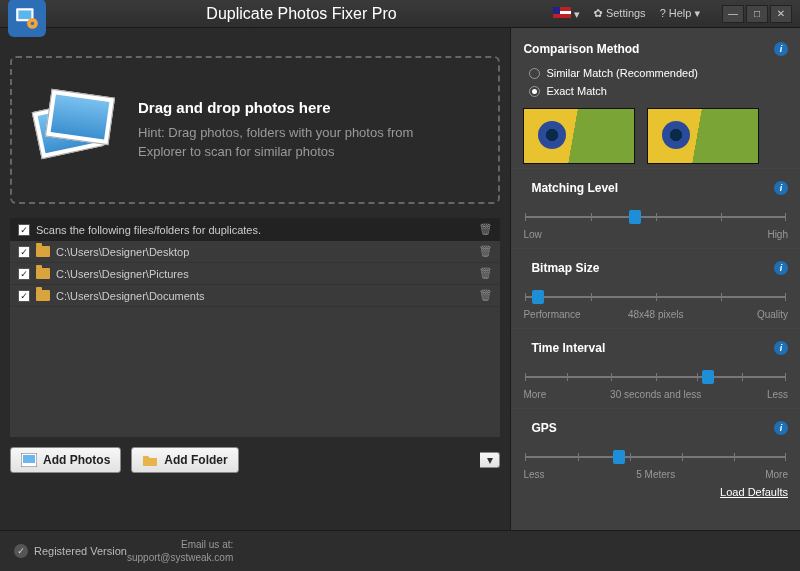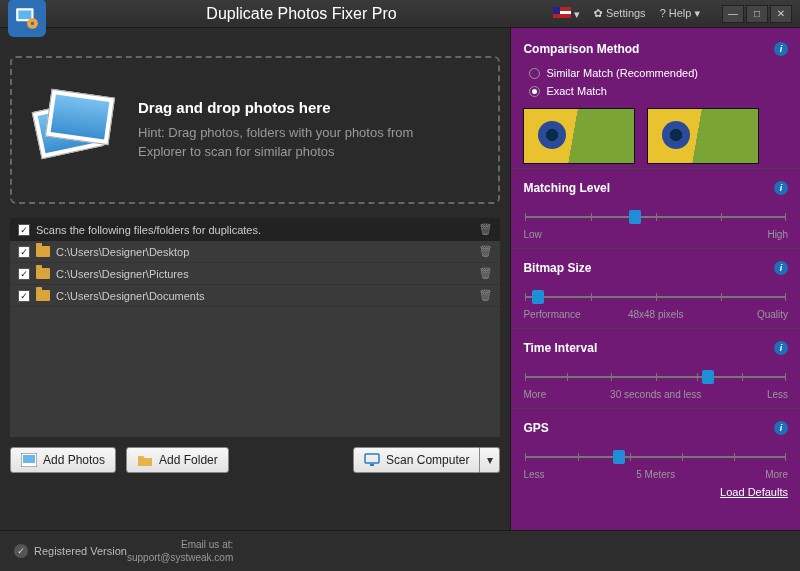--- a/index.html
+++ b/index.html
@@ -8,59 +8,59 @@
 .titlebar { height: 28px; background: linear-gradient(#3a3a3a,#2e2e2e); display: flex; align-items: center; padding: 0 4px; border-bottom: 1px solid #1a1a1a; }
 .app-logo { width: 38px; height: 38px; margin-top: 8px; margin-left: 4px; background:#2c6fb7; border-radius:6px; display:flex; align-items:center; justify-content:center; position:relative; z-index:5; }
 .app-title { flex:1; text-align:center; color:#fff; font-size:16px; font-weight:500;padding-left:8px; }
 .titlebar-right { display:flex; align-items:center; gap:6px; font-size:11px; color:#ccc; }
 .titlebar-right > * { padding: 2px 4px; }
 .win-btns { display:flex; gap:0; margin-left:6px; }
 .win-btn { width:22px; height:18px; background:#444; border:1px solid #222; display:flex; align-items:center; justify-content:center; color:#ccc; font-size:10px; margin-left:2px; }
 
 .main { display:flex; height: 502px; }
 .left-pane { width: 526px; padding: 8px 10px 6px 10px; display:flex; flex-direction:column; }
-.right-pane { width: 298px; background:#701a75; border-left:1px solid #1a1a1a; padding: 8px 12px; overflow:hidden; }
+.right-pane { width: 298px; background:#404040; border-left:1px solid #1a1a1a; padding: 8px 12px; overflow:hidden; }
 
 .dropzone { border: 2px dashed #666; border-radius:6px; height: 148px; margin-top:20px; display:flex; align-items:center; padding: 0 18px; gap:18px; }
 .dropzone-icon { width:90px; height:90px; position:relative; }
 .photo-stack { position:absolute; width:64px; height:48px; background:#fff; border:1px solid #aaa; }
 .photo-stack.a { transform:rotate(-12deg); left:6px; top:20px; }
 .photo-stack.b { transform:rotate(8deg); left:18px; top:8px; }
 .photo-inner { margin:4px; height:38px; background:linear-gradient(#79c0ef,#3b8fcf); }
 .dropzone-text h3 { color:#fff; font-size:15px; font-weight:600; margin-bottom:8px; }
 .dropzone-text p { color:#9a9a9a; font-size:13px; line-height:1.4; max-width:290px; }
 
 .list-header { background:#222; margin-top:14px; padding:5px 8px; display:flex; align-items:center; font-size:11px; color:#ccc; }
 .list-header .chk { margin-right:6px; }
 .trash { margin-left:auto; color:#888; cursor:pointer; }
 .file-list { background:#3a3a3a; height: 196px; }
 .file-row { display:flex; align-items:center; padding:4px 8px; font-size:11px; color:#ccc; border-bottom:1px solid #333; }
 .file-row .chk { margin-right:6px; }
 .folder-icon { width:14px; height:11px; background:#d9a43b; border-radius:1px; margin-right:6px; position:relative; }
 .folder-icon::before { content:""; position:absolute; top:-3px; left:0; width:6px; height:3px; background:#d9a43b; border-radius:1px 1px 0 0; }
 
 .action-row { display:flex; gap:10px; margin-top:10px; align-items:center; }
-.btn { background:linear-gradient(#f7f7f7,#e2e2e2); border:1px solid #888; border-radius:3px; padding:5px 10px; font-size:12px; font-weight:400; color:#222; display:flex; align-items:center; gap:6px; cursor:pointer; }
+.btn { background:linear-gradient(#f7f7f7,#e2e2e2); border:1px solid #888; border-radius:3px; padding:5px 10px; font-size:12px; font-weight:700; color:#222; display:flex; align-items:center; gap:6px; cursor:pointer; }
 .btn .ico { width:16px; height:14px; display:inline-block; }
 .scan-comp { margin-left:auto; display:flex; }
 .scan-comp .btn { border-radius:3px 0 0 3px; }
 .scan-comp .dd { background:linear-gradient(#f7f7f7,#e2e2e2); border:1px solid #888; border-left:0; border-radius:0 3px 3px 0; width:20px; display:flex; align-items:center; justify-content:center; color:#333; }
 
 .section-title { color:#fff; font-weight:600; font-size:12px; display:flex; align-items:center; padding:6px 0 8px; }
 .info-i { margin-left:auto; width:14px; height:14px; border-radius:50%; background:#1e6fb5; color:#fff; font-size:9px; display:flex; align-items:center; justify-content:center; font-style:italic; font-weight:bold; }
 .radio-row { display:flex; align-items:center; gap:6px; font-size:11px; color:#fff; padding:3px 0 3px 6px; }
 .radio { width:11px; height:11px; border-radius:50%; border:1px solid #999; display:inline-block; }
 .radio.sel::after { content:""; display:block; width:5px; height:5px; background:#fff; border-radius:50%; margin:2px; }
 .thumbs { display:flex; gap:12px; margin:8px 0 4px; }
 .thumb { width:112px; height:56px; background:linear-gradient(100deg,#e8c22f 45%,#7aa536 45%); border:1px solid #111; position:relative; }
 .thumb::after { content:""; position:absolute; left:14px; top:12px; width:28px; height:28px; background:radial-gradient(circle,#0a2a4a 30%,#2b4a9a 32%); border-radius:50%; }
 .divider { height:1px; background:#1a1a1a; margin:4px -12px; border-top:1px solid #444; }
 
 .slider-block { padding:2px 0 4px; }
-.slider-block .section-title { padding-top:6px; }
+.slider-block .section-title { padding-top:6px;margin-left:8px; }
 .slider-track { position:relative; height:20px; margin:4px 2px 0; }
 .slider-line { position:absolute; top:9px; left:0; right:0; height:2px; background:#777; }
 .slider-line::before,.slider-line::after { content:""; position:absolute; width:1px; height:8px; background:#777; top:-3px; }
 .slider-line::before{left:0}.slider-line::after{right:0}
 .tick { position:absolute; top:6px; width:1px; height:8px; background:#777; }
 .slider-thumb { position:absolute; top:3px; width:12px; height:14px; background:#1e8fd6; border-radius:2px; transform:translateX(-50%); }
 .slider-labels { display:flex; justify-content:space-between; font-size:10px; color:#999; margin-top:2px; }
 .slider-labels.c3 .mid { position:absolute; left:50%; transform:translateX(-50%); }
 .slider-labels.c3 { position:relative;align-items:center; }
 .load-defaults { text-align:right; font-size:11px; color:#fff; text-decoration:underline; margin-top:2px; cursor:pointer; }
@@ -151,27 +151,20 @@
             </svg></span>
         <span>Add Photos</span>
       </div>
       <div class="btn">
         <span class="ico"><svg width="16" height="14">
               <path d="M1 3h5l2 2h7v8H1z" fill="#e6b34d"></path>
             </svg></span>
         <span>Add Folder</span>
       </div>
       <div class="scan-comp">
-        <div class="btn">
-          <span class="ico"><svg width="16" height="14">
-                <rect x="1" y="1" width="14" height="9" rx="1" fill="none" stroke="#2a7ac5" stroke-width="1.5"></rect>
-                <rect x="6" y="11" width="4" height="2" fill="#2a7ac5"></rect>
-              </svg></span>
-          <span>Scan Computer</span>
-        </div>
         <div class="dd">▾</div>
       </div>
     </div>
   </div>
 
   <div class="right-pane">
     <div class="section-title">
         <span>Comparison Method</span>
         <span class="info-i">i</span>
       </div>

